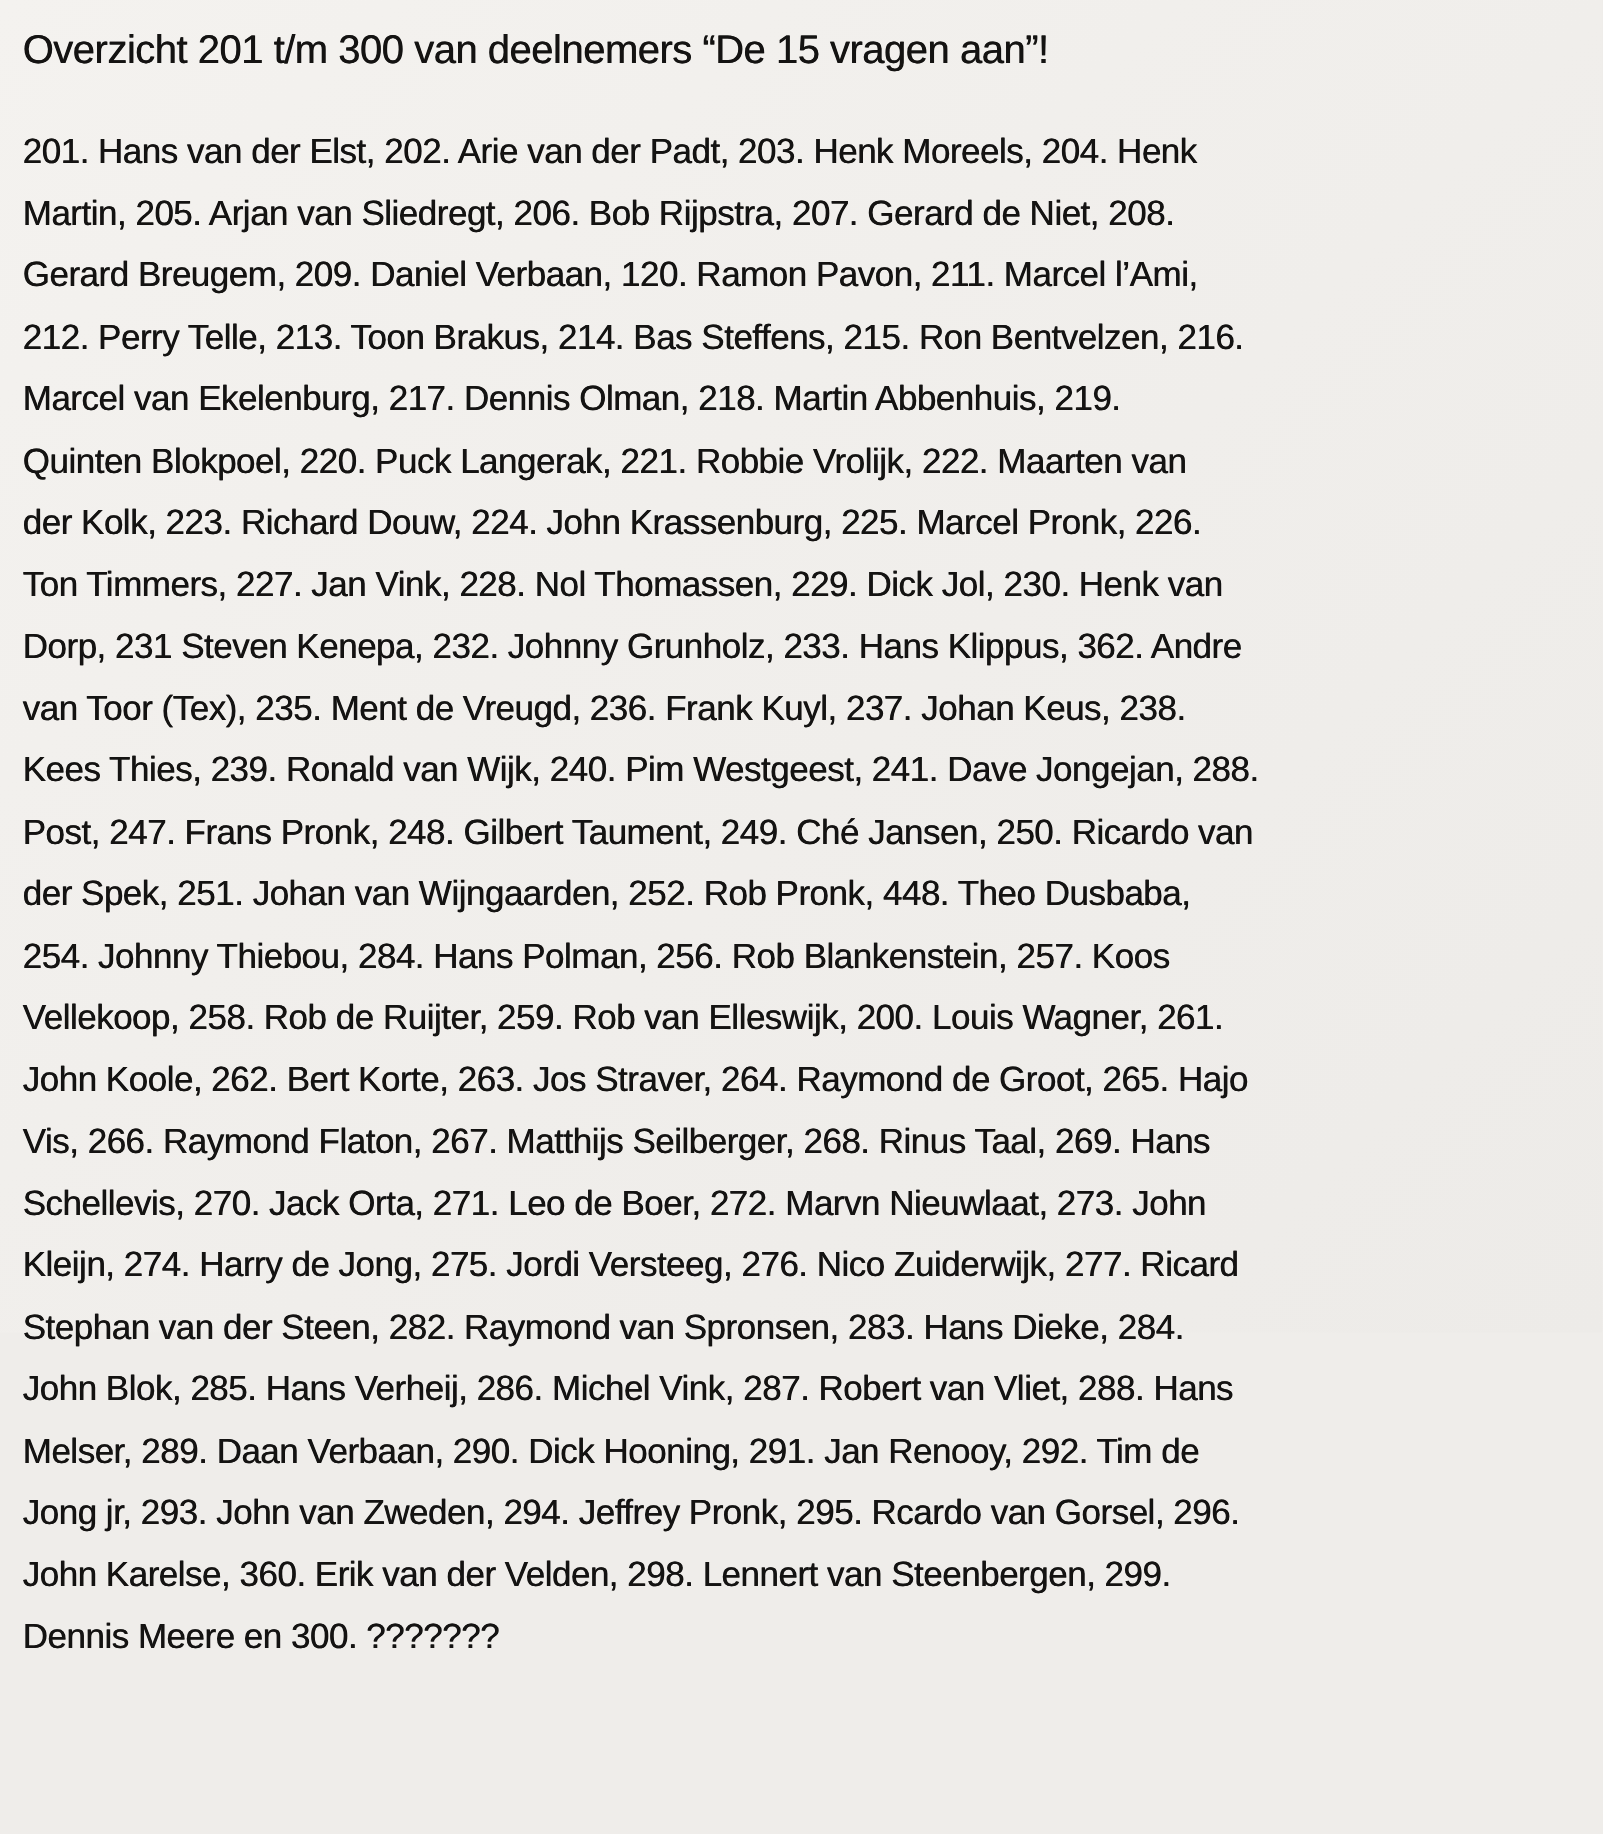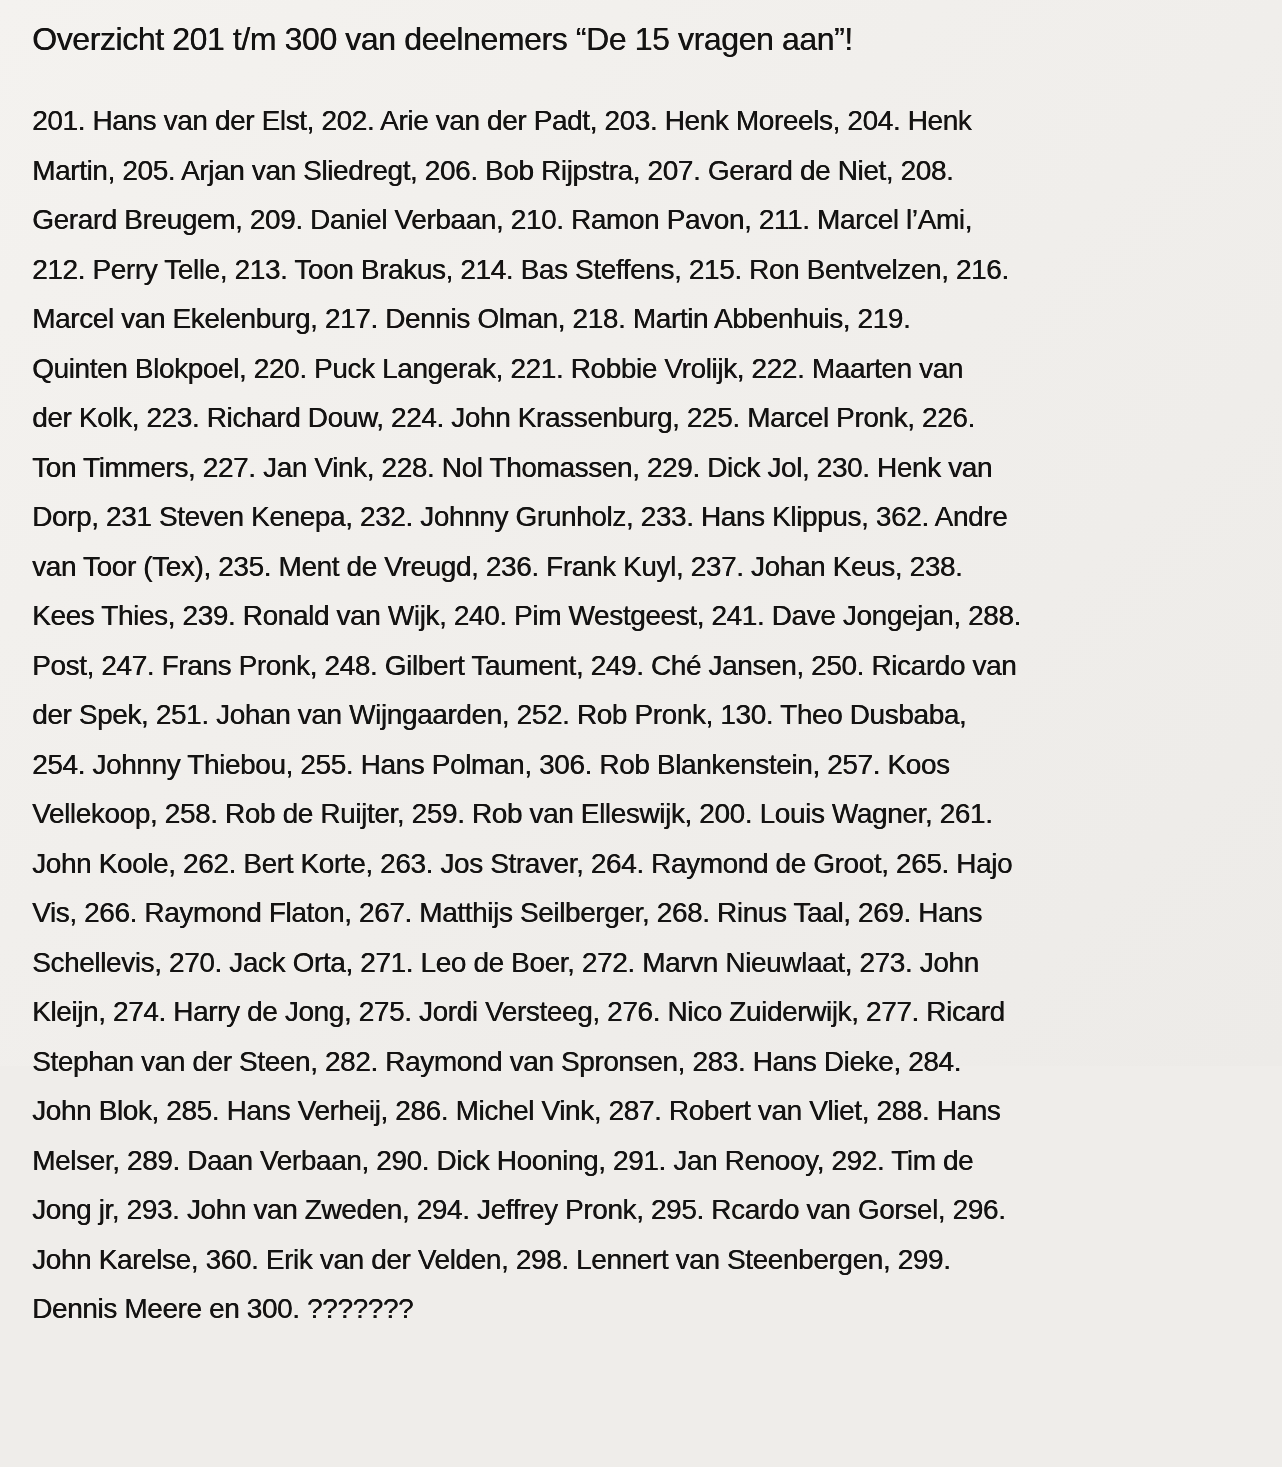--- a/index.html
+++ b/index.html
@@ -11,21 +11,21 @@
     height: 1467px;
     background: #efedea;
     overflow: hidden;
     font-family: "Liberation Sans", "DejaVu Sans", sans-serif;
   }
   .page {
     position: relative;
     width: 1282px;
     height: 1066px;
     box-sizing: border-box;
-    padding: 14px 20px 0 32px;
+    padding: 14px 20px 0 18px;
     
     background:
       linear-gradient(135deg, #f4f2ef 0%, #f1efec 40%, #edebe8 100%);
     color: #141312;
   }
   .title {
     font-size: 32px;
     letter-spacing: -0.4px;
     line-height: 50px;
     white-space: nowrap;
@@ -43,32 +43,32 @@
 </style>
 </head>
 <body>
 
 <div class="page">
   <div class="title">Overzicht 201 t/m 300 van deelnemers “De 15 vragen aan”!</div>
 
   <div class="list">
       <div class="line">201. Hans van der Elst, 202. Arie van der Padt, 203. Henk Moreels, 204. Henk</div>
       <div class="line">Martin, 205. Arjan van Sliedregt, 206. Bob Rijpstra, 207. Gerard de Niet, 208.</div>
-      <div class="line">Gerard Breugem, 209. Daniel Verbaan, 210. Ramon Pavon, 211. Marcel l’Ami,</div>
+      <div class="line">Gerard Breugem, 209. Daniel Verbaan, 120. Ramon Pavon, 211. Marcel l’Ami,</div>
       <div class="line">212. Perry Telle, 213. Toon Brakus, 214. Bas Steffens, 215. Ron Bentvelzen, 216.</div>
       <div class="line">Marcel van Ekelenburg, 217. Dennis Olman, 218. Martin Abbenhuis, 219.</div>
       <div class="line">Quinten Blokpoel, 220. Puck Langerak, 221. Robbie Vrolijk, 222. Maarten van</div>
       <div class="line">der Kolk, 223. Richard Douw, 224. John Krassenburg, 225. Marcel Pronk, 226.</div>
       <div class="line">Ton Timmers, 227. Jan Vink, 228. Nol Thomassen, 229. Dick Jol, 230. Henk van</div>
       <div class="line">Dorp, 231 Steven Kenepa, 232. Johnny Grunholz, 233. Hans Klippus, 362. Andre</div>
       <div class="line">van Toor (Tex), 235. Ment de Vreugd, 236. Frank Kuyl, 237. Johan Keus, 238.</div>
       <div class="line">Kees Thies, 239. Ronald van Wijk, 240. Pim Westgeest, 241. Dave Jongejan, 288.</div>
       <div class="line">Post, 247. Frans Pronk, 248. Gilbert Taument, 249. Ché Jansen, 250. Ricardo van</div>
-      <div class="line">der Spek, 251. Johan van Wijngaarden, 252. Rob Pronk, 130. Theo Dusbaba,</div>
-      <div class="line">254. Johnny Thiebou, 255. Hans Polman, 306. Rob Blankenstein, 257. Koos</div>
+      <div class="line">der Spek, 251. Johan van Wijngaarden, 252. Rob Pronk, 448. Theo Dusbaba,</div>
+      <div class="line">254. Johnny Thiebou, 284. Hans Polman, 256. Rob Blankenstein, 257. Koos</div>
       <div class="line">Vellekoop, 258. Rob de Ruijter, 259. Rob van Elleswijk, 200. Louis Wagner, 261.</div>
       <div class="line">John Koole, 262. Bert Korte, 263. Jos Straver, 264. Raymond de Groot, 265. Hajo</div>
       <div class="line">Vis, 266. Raymond Flaton, 267. Matthijs Seilberger, 268. Rinus Taal, 269. Hans</div>
       <div class="line">Schellevis, 270. Jack Orta, 271. Leo de Boer, 272. Marvn Nieuwlaat, 273. John</div>
       <div class="line">Kleijn, 274. Harry de Jong, 275. Jordi Versteeg, 276. Nico Zuiderwijk, 277. Ricard</div>
       <div class="line">Stephan van der Steen, 282. Raymond van Spronsen, 283. Hans Dieke, 284.</div>
       <div class="line">John Blok, 285. Hans Verheij, 286. Michel Vink, 287. Robert van Vliet, 288. Hans</div>
       <div class="line">Melser, 289. Daan Verbaan, 290. Dick Hooning, 291. Jan Renooy, 292. Tim de</div>
       <div class="line">Jong jr, 293. John van Zweden, 294. Jeffrey Pronk, 295. Rcardo van Gorsel, 296.</div>
       <div class="line">John Karelse, 360. Erik van der Velden, 298. Lennert van Steenbergen, 299.</div>

